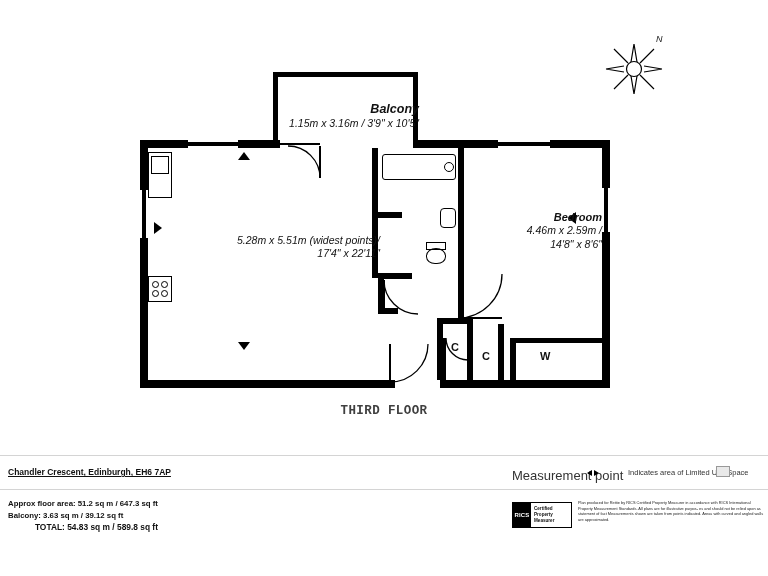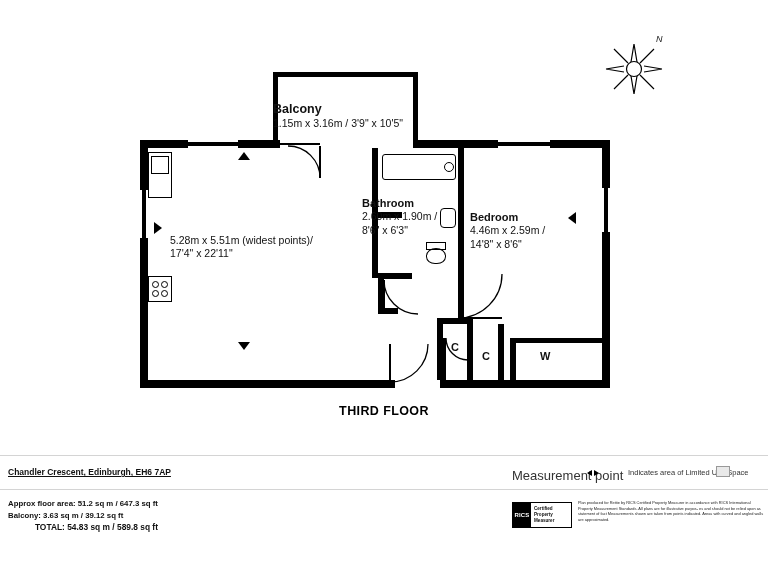--- a/index.html
+++ b/index.html
@@ -16,32 +16,32 @@
   
   .compass{position:absolute;left:600px;top:38px;width:68px;height:62px;}
   .compass svg{display:block;}
 
   
   .plan{position:absolute;left:140px;top:88px;width:470px;height:310px;}
 
   .wall{position:absolute;background:#000;}
 
   
-  .label{position:absolute;text-align:left;line-height:1.28;}
+  .label{position:absolute;text-align:right;line-height:1.28;font-style:italic;}
   .label .name{font-weight:bold;font-size:12.5px;}
   .label .dims{font-size:10.5px;}
   .label.small .name{font-size:11px;}
 
   
   .ltr{position:absolute;font-size:11px;font-weight:bold;}
 
   
   .floor-caption{
     position:absolute;left:0;right:0;top:404px;text-align:center;
-    font-size:12.5px;font-weight:bold;color:#000000;letter-spacing:.4px;
+    font-size:12.5px;font-weight:bold;color:#404040;letter-spacing:.4px;font-family:Liberation Mono, monospace;
   }
 
   
   .rule{position:absolute;left:0;width:768px;height:1px;background:#d4d4d4;}
   .addr{position:absolute;left:8px;top:467px;font-size:8.5px;font-weight:bold;text-decoration:underline;}
   .areas{position:absolute;left:8px;top:498px;font-size:7.8px;line-height:1.5;font-weight:bold;}
   .areas .tot{font-size:8.4px;text-align:right;}
 
   .meas{position:absolute;left:512px;top:468px;font-size:13px;color:#333;}
   .limited{position:absolute;left:628px;top:468px;font-size:7.5px;color:#333;}
@@ -171,25 +171,20 @@
     <div class="label" style="left:133px;top:13px;width:146px;">
       <div class="name">Balcony</div>
       <div class="dims">1.15m x 3.16m / 3'9" x 10'5"</div>
     </div>
 
     <div class="label" style="left:30px;top:146px;width:210px;">
       <div class="dims">5.28m x 5.51m (widest points)/</div>
       <div class="dims">17'4" x 22'11"</div>
     </div>
 
-    <div class="label small" style="left:222px;top:108px;width:110px;">
-      <div class="name">Bathroom</div>
-      <div class="dims">2.60m x 1.90m /</div>
-      <div class="dims">8'6" x 6'3"</div>
-    </div>
 
     <div class="label small" style="left:330px;top:122px;width:132px;">
       <div class="name">Bedroom</div>
       <div class="dims">4.46m x 2.59m /</div>
       <div class="dims">14'8" x 8'6"</div>
     </div>
 
     <div class="ltr" style="left:311px;top:253px;">C</div>
     <div class="ltr" style="left:342px;top:262px;">C</div>
     <div class="ltr" style="left:400px;top:262px;">W</div>

